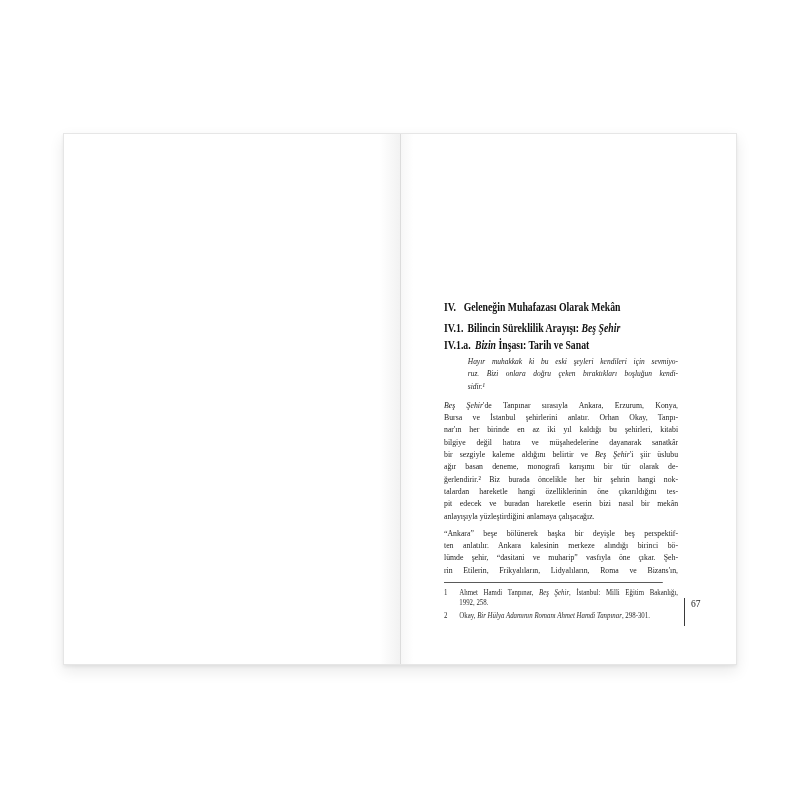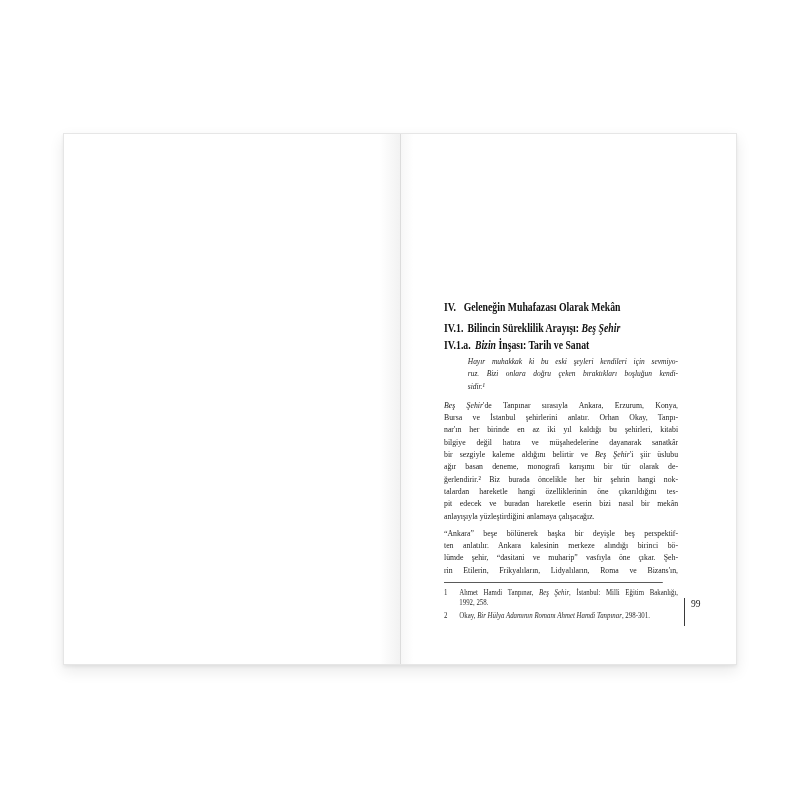--- a/index.html
+++ b/index.html
@@ -182,18 +182,18 @@
 
         <div class="footnote">
           <span class="fn-num">2</span>
           <span class="fn-text">
               <div class="tline tline-last">Okay, <i>Bir Hülya Adamının Romanı Ahmet Hamdi Tanpınar</i>, 298-301.</div>
             </span>
         </div>
 
       </div>
 
-      <div class="pagenum">99</div>
+      <div class="pagenum">67</div>
     </div>
 
     <div class="spine"></div>
   </div>
 </div>
 
 </body></html>

